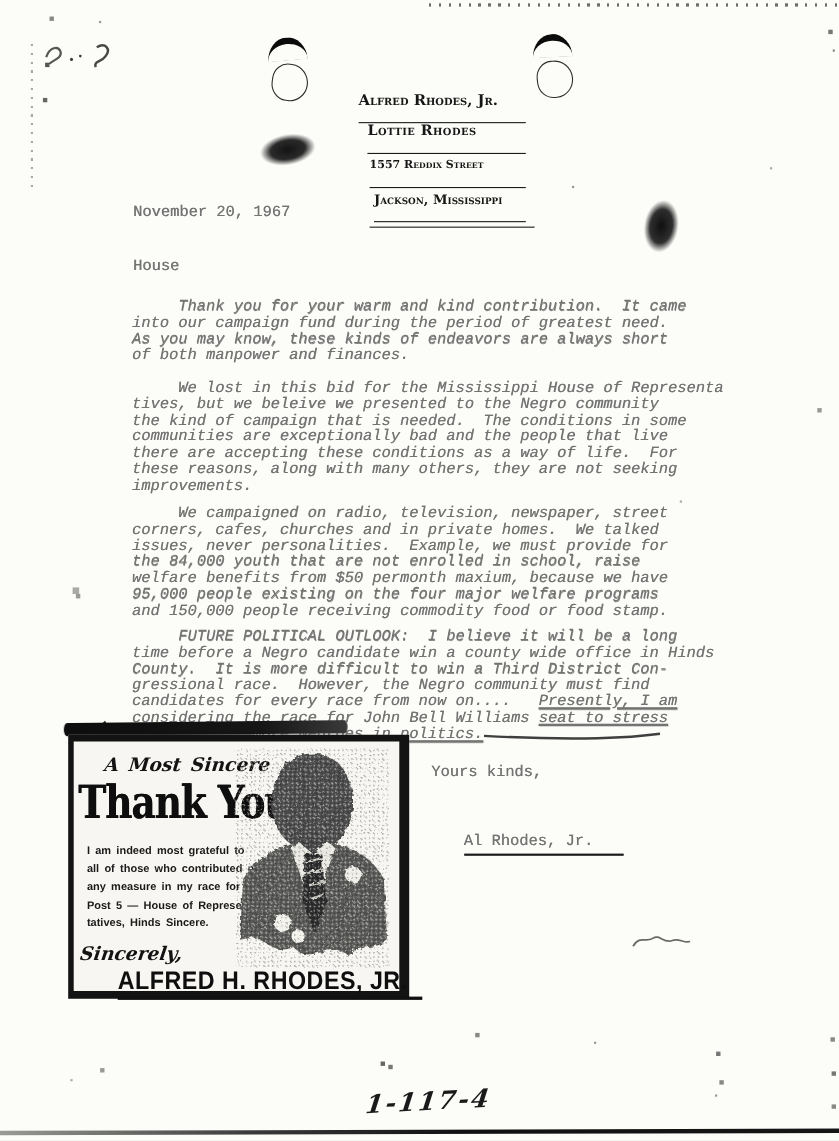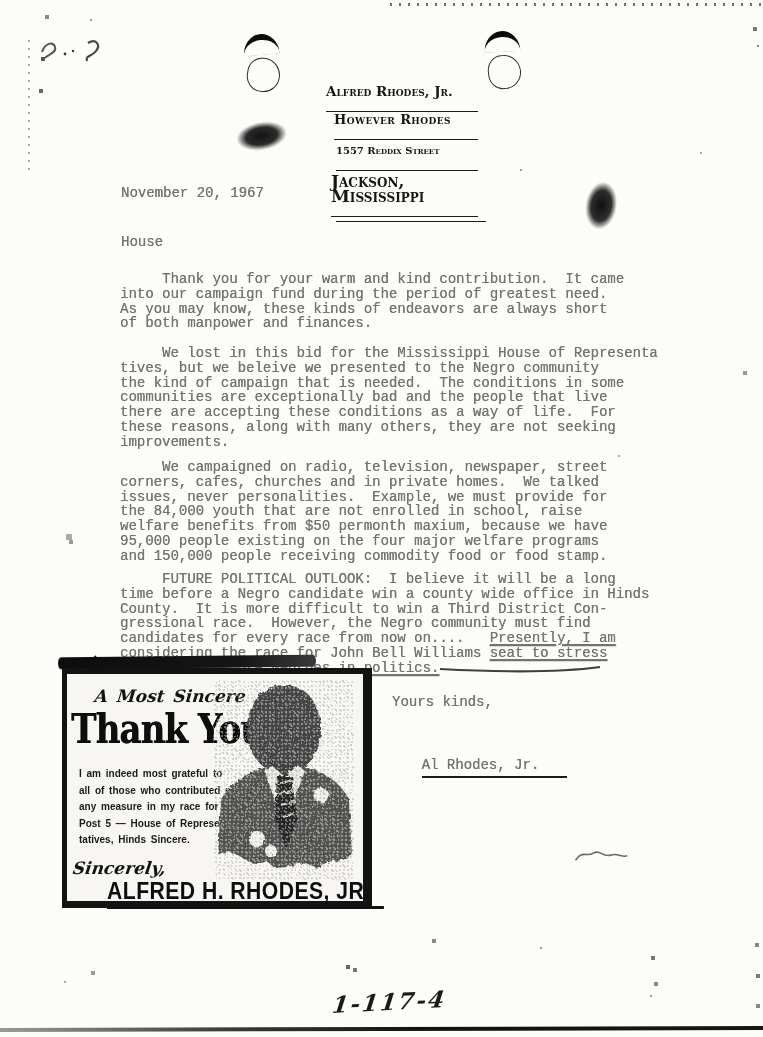--- a/index.html
+++ b/index.html
@@ -66,31 +66,31 @@
   
   .letterhead{
     position:absolute; left:326px; top:84px; width:152px;
     font-family:"DejaVu Serif","Liberation Serif",serif;
     font-weight:bold; font-variant:small-caps; color:#161616;
   }
   .lh-line{display:block; border-bottom:1.7px solid #1a1a1a; padding-bottom:12px; line-height:15px;}
   .lh-1{font-size:13.5px;}
   .lh-2{font-size:13px; margin-left:8px; letter-spacing:.4px;}
   .lh-3{font-size:10px; margin-left:10px; padding-top:3px;}
-  .lh-4{font-size:17px; margin-left:5px; padding-top:3px;}
+  .lh-4{font-size:12px; margin-left:14px; padding-top:3px;}
   .lh-rule{border-bottom:1.7px solid #1a1a1a; width:150px; margin-left:10px; margin-top:4px; height:0;}
   
   .tw{
     position:absolute; font-family:"Liberation Mono","DejaVu Sans Mono",monospace;
     font-size:14px; line-height:14.8px; white-space:pre; color:#737373;
     text-shadow:.3px .3px 0 rgba(25,25,25,.5);
   }
   .date{left:121px; top:186px;}
   .salutation{left:121px; top:235px;}
-  .para{left:120px;}
+  .para{left:120px;font-style:italic;}
   .u{text-decoration:underline; text-decoration-thickness:1.6px; text-underline-offset:2px;text-align:center;}
   .su{text-decoration:underline line-through; text-decoration-thickness:1.6px; text-underline-offset:2px;}
   .closing{left:392px; top:695px;}
   .signature{left:388px; top:743px;}
   .signature .sig-rule{
     display:inline-block; border-bottom:2.4px solid #1b1b1b; padding-bottom:3px; padding-right:28px;
   }
   .page-number{
     position:absolute; left:333px; top:988px;
     font-family:"DejaVu Serif",serif; font-style:italic; font-size:23px; font-weight:bold;
@@ -157,21 +157,21 @@
   <div class="punch-arc a1"></div>
   <div class="punch-arc a2"></div>
   <div class="punch-circle c1"></div>
   <div class="punch-circle c2"></div>
 
   <div class="ink-smudge smudge-1"></div>
   <div class="ink-smudge smudge-2"></div>
 
   <div class="letterhead">
     <span class="lh-line lh-1">Alfred Rhodes, Jr.</span>
-    <span class="lh-line lh-2">However Rhodes</span>
+    <span class="lh-line lh-2">Lottie Rhodes</span>
     <span class="lh-line lh-3">1557 Reddix Street</span>
     <span class="lh-line lh-4">Jackson, Mississippi</span>
     <div class="lh-rule"></div>
   </div>
 
   <div class="tw date">November 20, 1967</div>
   <div class="tw salutation">House</div>
 
   <div id="letter-body">
       <div class="tw para" style="top: 272px;"><div class="tline"><span>     Thank you for your warm and kind contribution.  It came</span></div><div class="tline"><span>into our campaign fund during the period of greatest need.</span></div><div class="tline"><span>As you may know, these kinds of endeavors are always short</span></div><div class="tline"><span>of both manpower and finances.</span></div></div>

